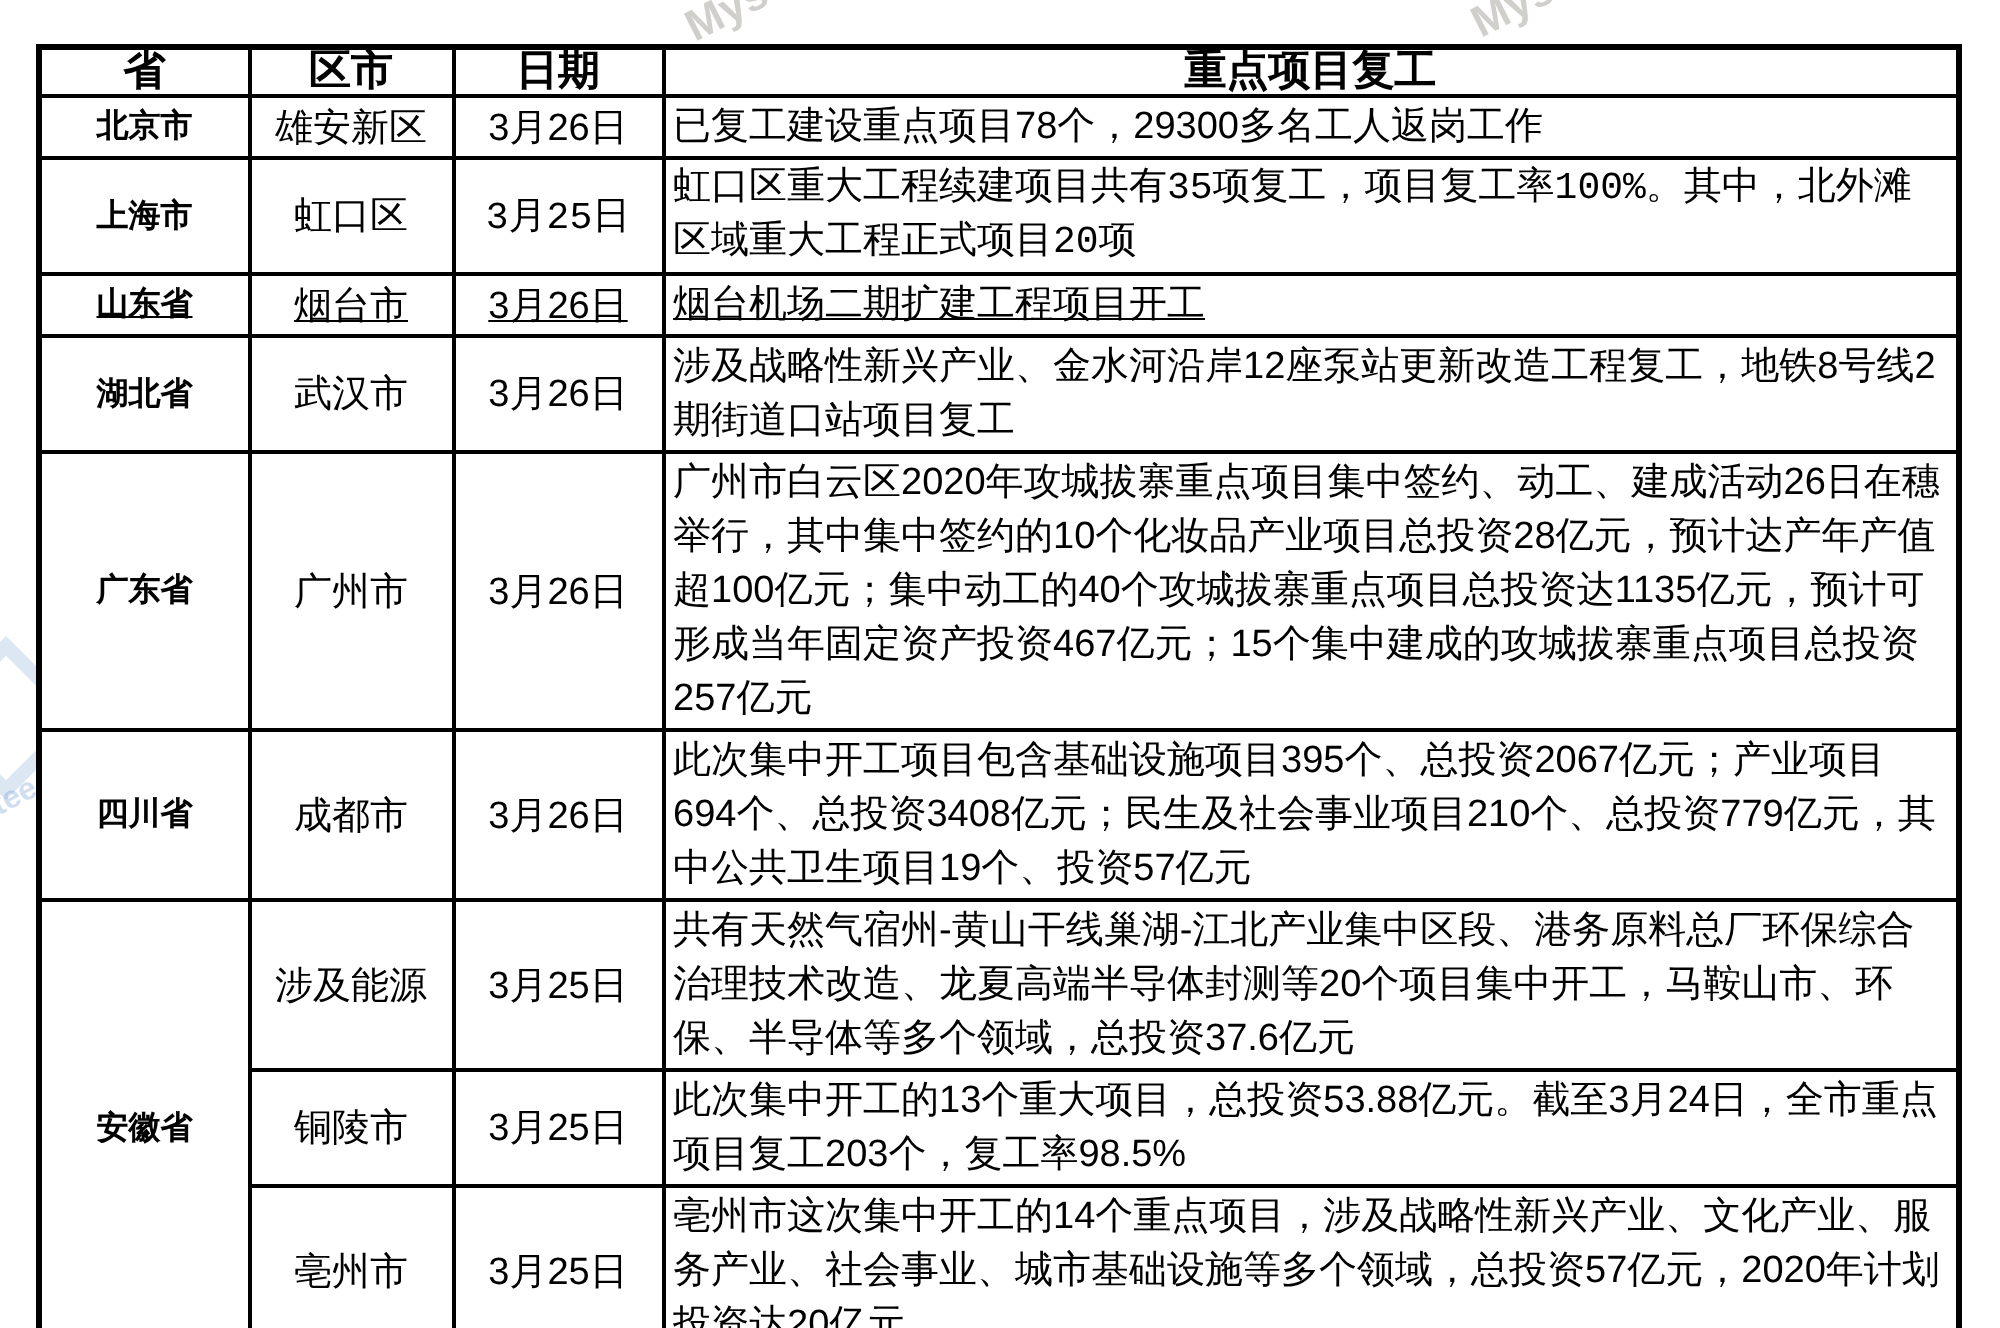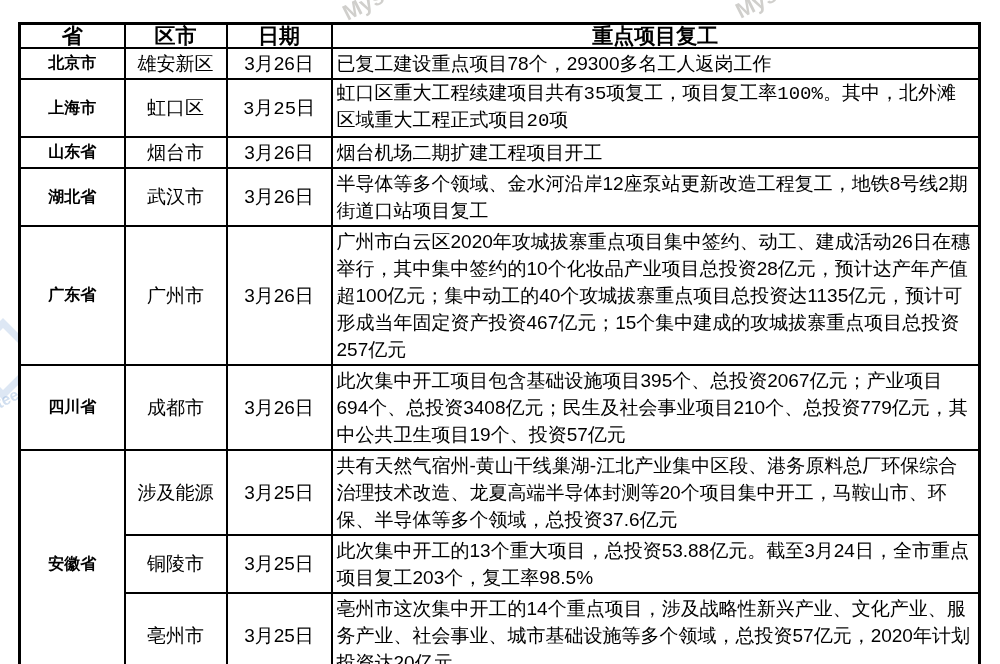--- a/index.html
+++ b/index.html
@@ -53,21 +53,21 @@
   td.detail {
     font-size: 19px;
     line-height: 27px;
     text-align: left;
     padding: 1px 4px 1px 4px;
   }
 
   tr.h-head   { height: 24px; }
   tr.h-r1 { height: 30px; }
   tr.h-r2 { height: 54px; font-family: Liberation Mono, monospace; }
-  tr.h-r3 { height: 28px; }
+  tr.h-r3 { height: 28px; text-decoration: underline; }
   tr.h-r4 { height: 55px; }
   tr.h-r5 { height: 139px; }
   tr.h-r6 { height: 72px; }
   tr.h-r7 { height: 81px; }
   tr.h-r8 { height: 55px; }
   tr.h-r9 { height: 80px; }
 
   .wm {
     position: absolute;
     color: rgba(150, 148, 142, 0.45);
@@ -141,21 +141,21 @@
         <td class="prov">山东省</td>
         <td class="city">烟台市</td>
         <td class="date">3月26日</td>
         <td class="detail">烟台机场二期扩建工程项目开工</td>
       </tr>
 
       <tr class="h-r4">
         <td class="prov">湖北省</td>
         <td class="city">武汉市</td>
         <td class="date">3月26日</td>
-        <td class="detail">半导体等多个领域、金水河沿岸12座泵站更新改造工程复工，地铁8号线2期街道口站项目复工</td>
+        <td class="detail">涉及战略性新兴产业、金水河沿岸12座泵站更新改造工程复工，地铁8号线2期街道口站项目复工</td>
       </tr>
 
       <tr class="h-r5">
         <td class="prov">广东省</td>
         <td class="city">广州市</td>
         <td class="date">3月26日</td>
         <td class="detail">广州市白云区2020年攻城拔寨重点项目集中签约、动工、建成活动26日在穗举行，其中集中签约的10个化妆品产业项目总投资28亿元，预计达产年产值超100亿元；集中动工的40个攻城拔寨重点项目总投资达1135亿元，预计可形成当年固定资产投资467亿元；15个集中建成的攻城拔寨重点项目总投资257亿元</td>
       </tr>
 
       <tr class="h-r6">

